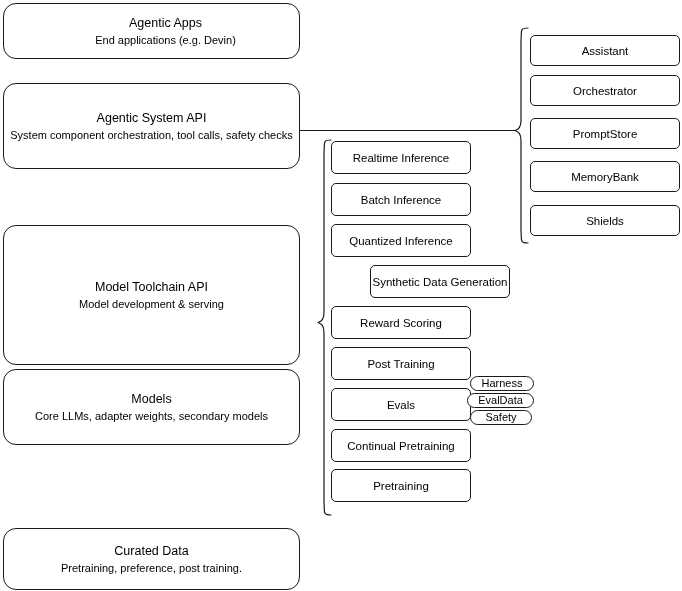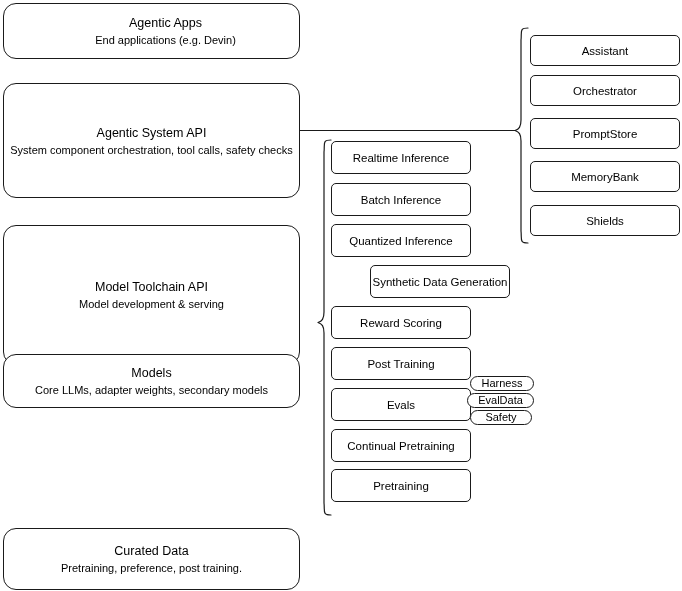--- a/index.html
+++ b/index.html
@@ -138,31 +138,31 @@
              C 322 324, 324 326, 324 333
              L 324 503
              C 325 511, 322 515, 331 515"></path>
   </svg>
 
   <div class="node layer" style="top:3px; height:56px;padding-left:28px;">
     <div class="title">Agentic Apps</div>
     <div class="subtitle">End applications (e.g. Devin)</div>
   </div>
 
-  <div class="node layer" style="top:83px; height:115px;">
+  <div class="node layer" style="top:83px; height:86px;">
     <div class="title">Agentic System API</div>
     <div class="subtitle">System component orchestration, tool calls, safety checks</div>
   </div>
 
   <div class="node layer" style="top:225px; height:140px;">
     <div class="title">Model Toolchain API</div>
     <div class="subtitle">Model development &amp; serving</div>
   </div>
 
-  <div class="node layer" style="top:354px; height:54px;">
+  <div class="node layer" style="top:369px; height:76px;">
     <div class="title">Models</div>
     <div class="subtitle">Core LLMs, adapter weights, secondary models</div>
   </div>
 
 
   <div class="node layer" style="top:528px; height:62px;">
     <div class="title">Curated Data</div>
     <div class="subtitle">Pretraining, preference, post training.</div>
   </div>
 

